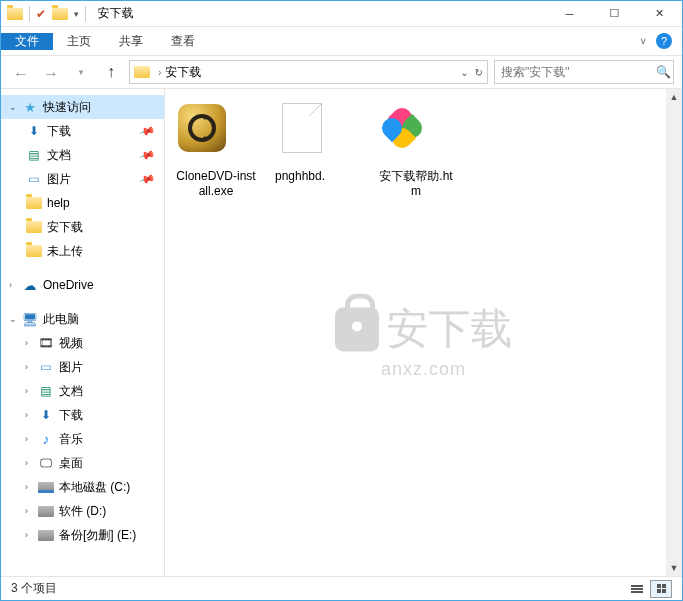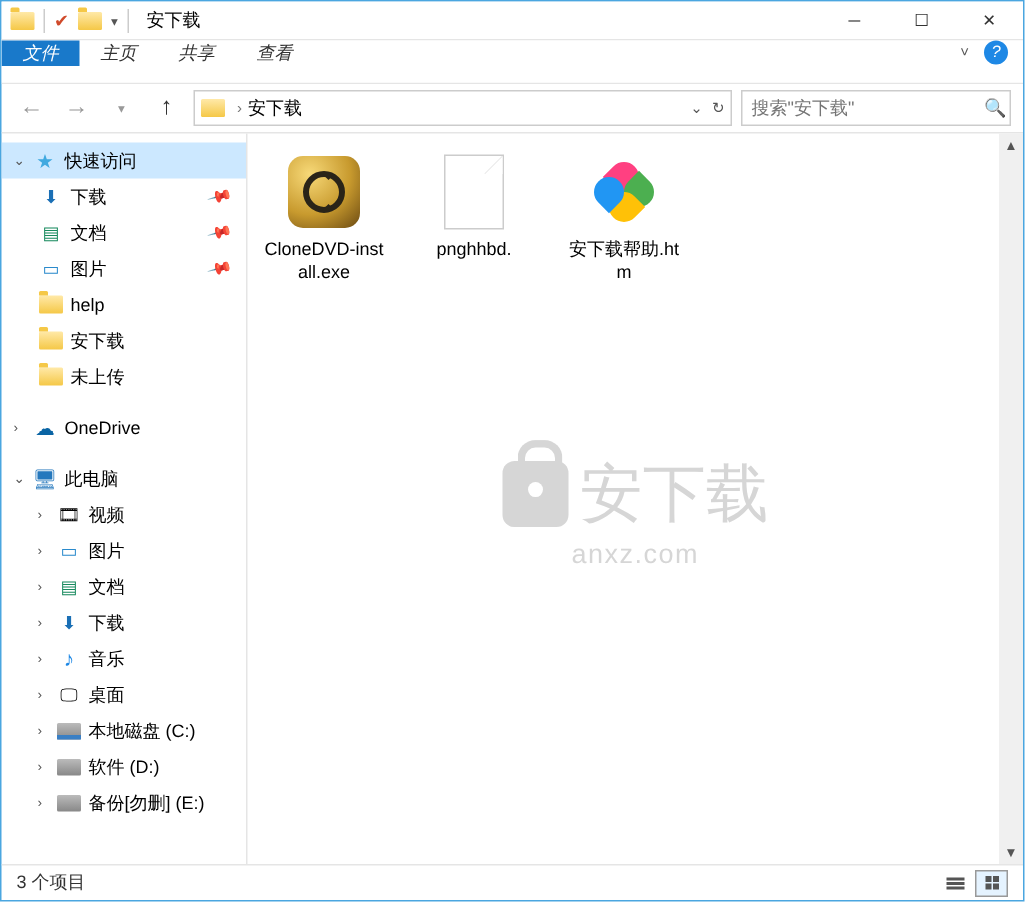--- a/index.html
+++ b/index.html
@@ -9,21 +9,21 @@
 .titlebar-icons { display: flex; align-items: center; gap: 6px; padding: 0 6px; }
 .folder-small { width: 16px; height: 12px; background: linear-gradient(#ffe9a8,#f5c847); border-radius: 1px; position: relative; }
 .folder-small::before { content:""; position:absolute; top:-3px; left:0; width:6px; height:3px; background:#f5c847; border-radius:1px 1px 0 0; }
 .checkmark { color:#d04a2a; font-size:12px; }
 .divider-v { width:1px; height:16px; background:#ccc; }
 .qat-dropdown { color:#555; font-size:9px; }
 .titlebar-title { font-size: 12px; padding-left: 6px; color: #000; }
 .window-controls { margin-left: auto; display: flex; }
 .win-btn { width: 45px; height: 26px; display: flex; align-items: center; justify-content: center; font-size: 11px; color: #333; cursor: pointer; }
 
-.ribbon { height: 28px; display: flex; align-items: flex-start; background: #fff; position: relative; font-style: italic; }
+.ribbon { height: 28px; display: flex; align-items: center; background: #fff; position: relative; }
 .ribbon-tab { padding: 0 14px; font-size: 12px; display: flex; align-items: center; color: #333; cursor: pointer; }
 .ribbon-tab.file { background: #1979ca; color: #fff; }
 .ribbon-right { margin-left: auto; display: flex; align-items: center; padding-right: 10px; gap: 10px; }
 .ribbon-caret { color: #555; font-size: 10px; }
 .help-icon { width: 16px; height: 16px; border-radius: 50%; background: #1e88e5; color: #fff; font-size: 11px; display: flex; align-items: center; justify-content: center; }
 
 .navbar { height: 34px; display: flex; align-items: center; padding: 4px 8px; gap: 6px; border-top: 1px solid #e5e5e5; border-bottom: 1px solid #e5e5e5; }
 .nav-arrow { width: 24px; height: 24px; display: flex; align-items: center; justify-content: center; color: #999; cursor: pointer; }
 .nav-arrow.active { color: #333; }
 .addressbar { flex: 1; height: 24px; border: 1px solid #ccc; display: flex; align-items: center; padding: 0 4px; background: #fff; }
@@ -49,21 +49,21 @@
 .folder-y::before { content:""; position:absolute; top:-3px; left:0; width:6px; height:3px; background:#f5c847; border-radius:1px 1px 0 0; }
 .icon-dl { color: #1a6fb5; } .icon-doc { color: #188a5e; } .icon-pic { color: #2a8acc; }
 .icon-cloud { color: #0a64a4; font-size: 13px; }
 .icon-pc { color: #2578bd; font-size: 13px; }
 .icon-music { color: #1e88e5; font-size:14px; }
 .icon-drive { width:16px; height:11px; background: linear-gradient(#bbb,#888); border-radius:1px; position:relative; }
 .icon-drive.c::after { content:""; position:absolute; bottom:0; left:0; right:0; height:3px; background:#3a7fc4; }
 .tree-spacer { height: 10px; }
 
 .files-area { flex: 1; padding: 12px 10px; display: flex; align-items: flex-start; gap: 18px; position: relative; }
-.file-item { width: 82px; display: flex; flex-direction: column; align-items: center; cursor: pointer; }
+.file-item { width: 82px; display: flex; flex-direction: column; align-items: flex-start; cursor: pointer; gap: 10px; }
 .file-icon-box { width: 54px; height: 54px; display: flex; align-items: center; justify-content: center; margin-bottom: 4px; }
 .file-label { font-size: 12px; text-align: center; color: #000; line-height: 1.25; word-break: break-all; }
 .exe-icon { width: 48px; height: 48px; border-radius: 10px; background: radial-gradient(circle at 30% 25%, #f7d978, #c89a2e 55%, #6b4a12); display:flex; align-items:center; justify-content:center; }
 .exe-ring { width: 28px; height: 28px; border: 4px solid #2a2418; border-radius: 50%; position: relative; }
 .exe-ring::before, .exe-ring::after { content:""; position:absolute; width:0; height:0; border:4px solid transparent; }
 .exe-ring::before { border-top-color:#2a2418; top:-2px; left:9px; }
 .exe-ring::after { border-bottom-color:#2a2418; bottom:-2px; left:9px; }
 .blank-file { width: 40px; height: 50px; background: #fff; border: 1px solid #ccc; position: relative; }
 .blank-file::before { content:""; position:absolute; top:0; right:0; width:12px; height:12px; background: linear-gradient(135deg, transparent 48%, #ccc 50%, #fff 52%); }
 .htm-icon { width: 44px; height: 44px; position: relative; }

